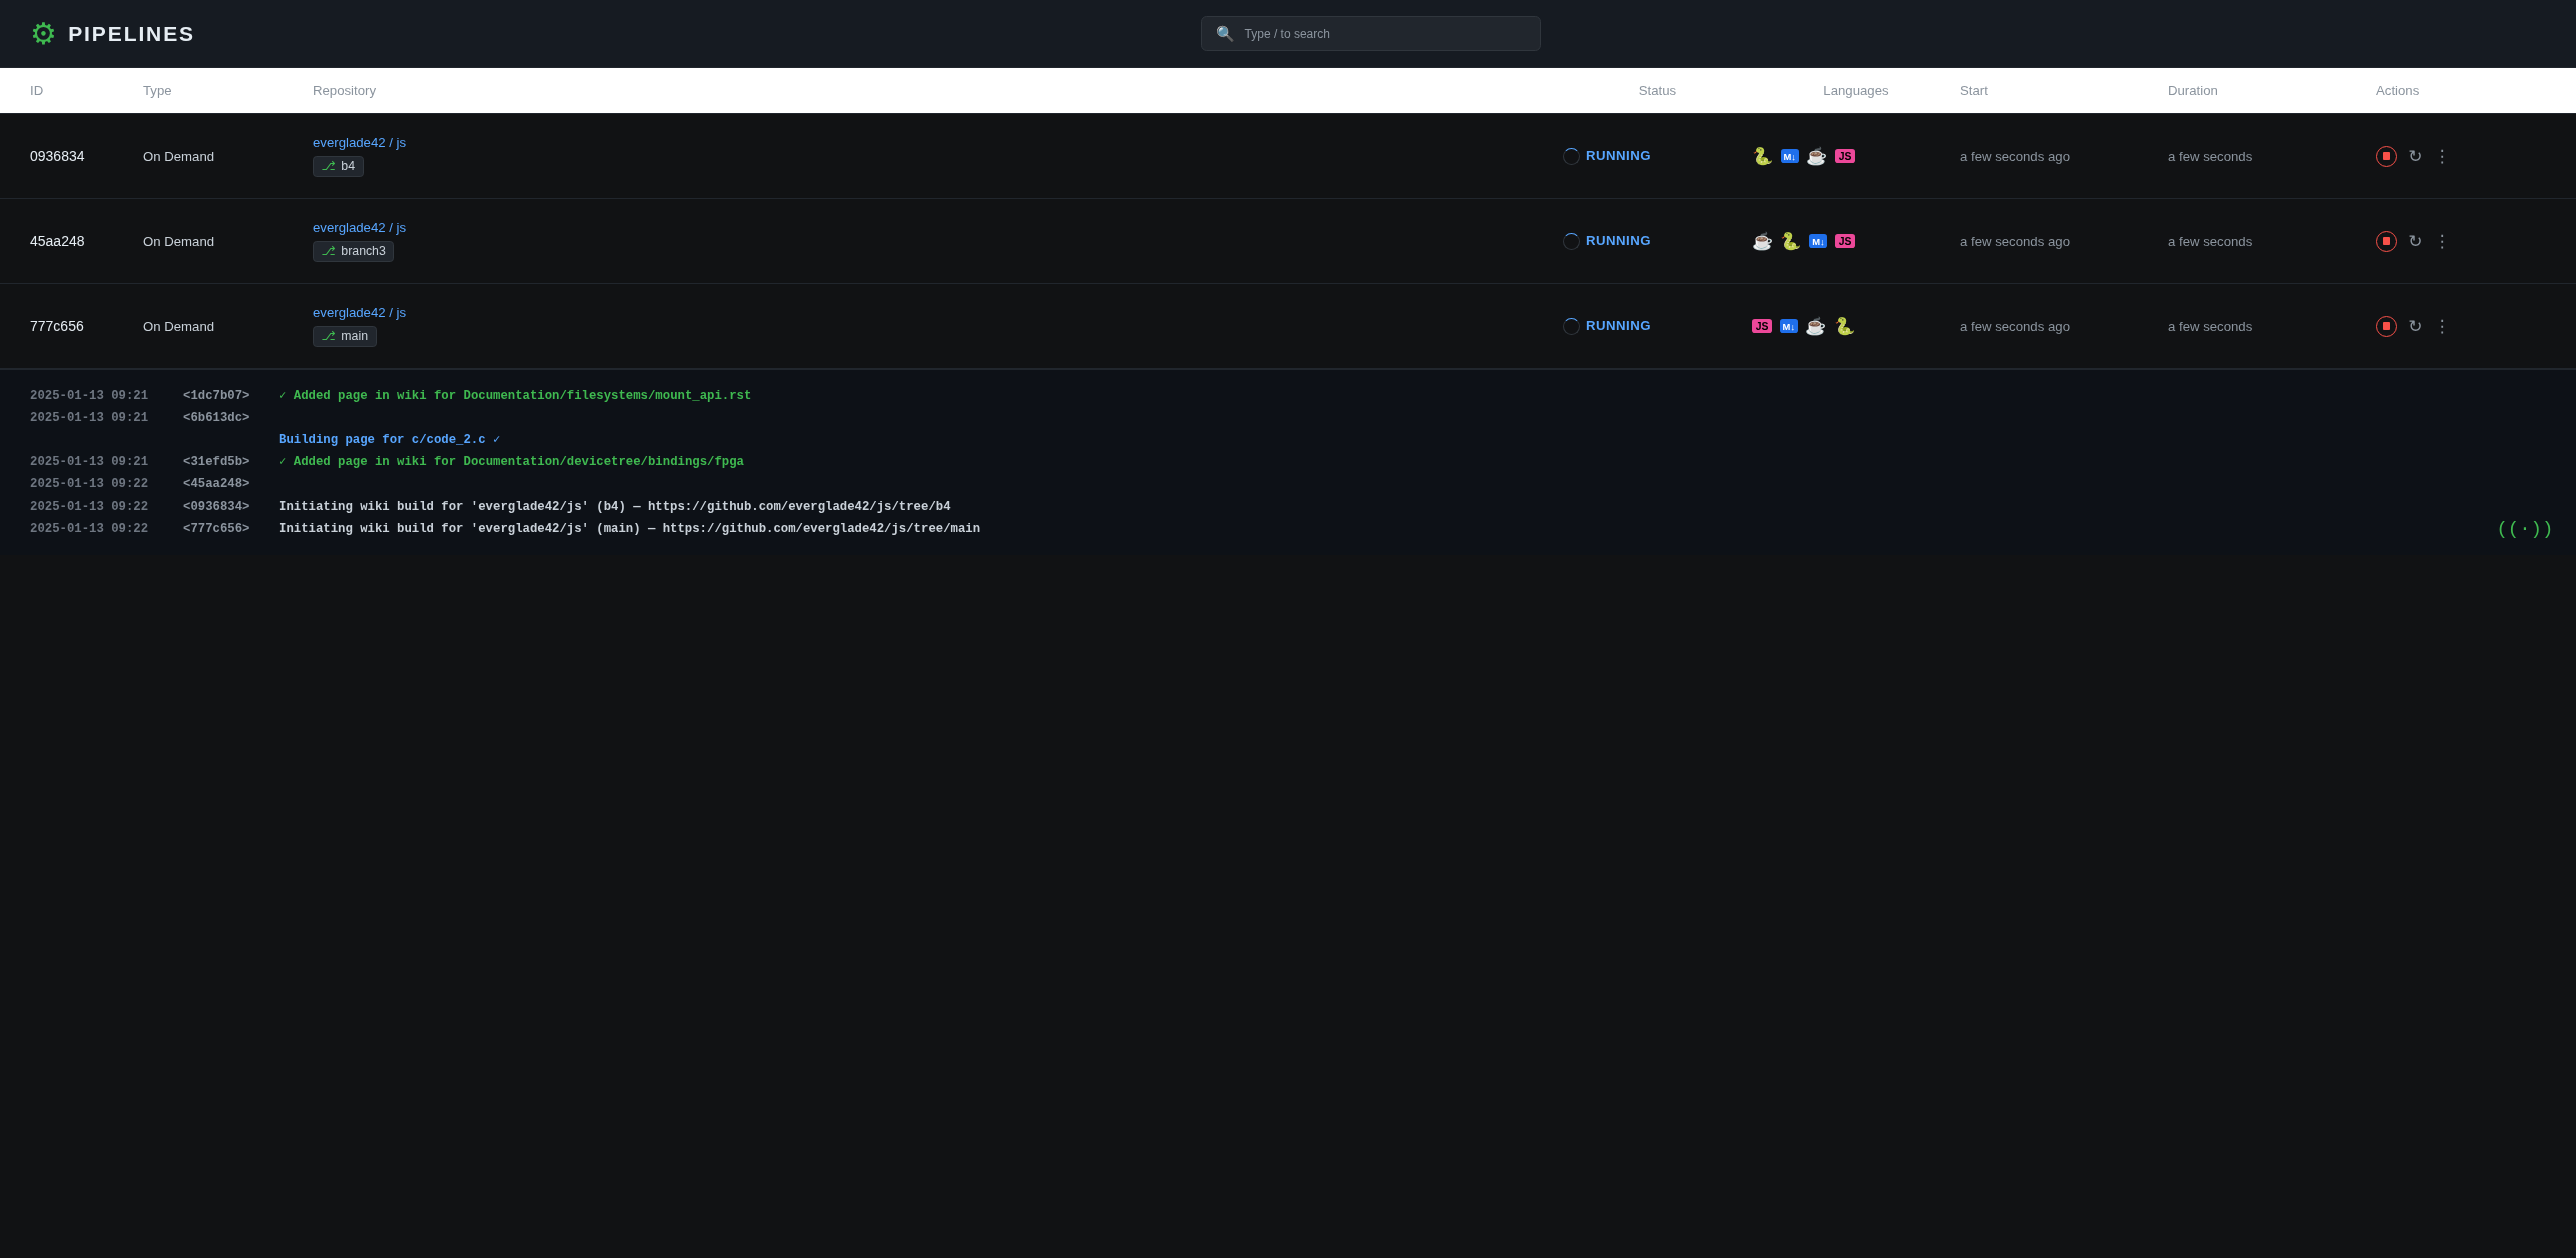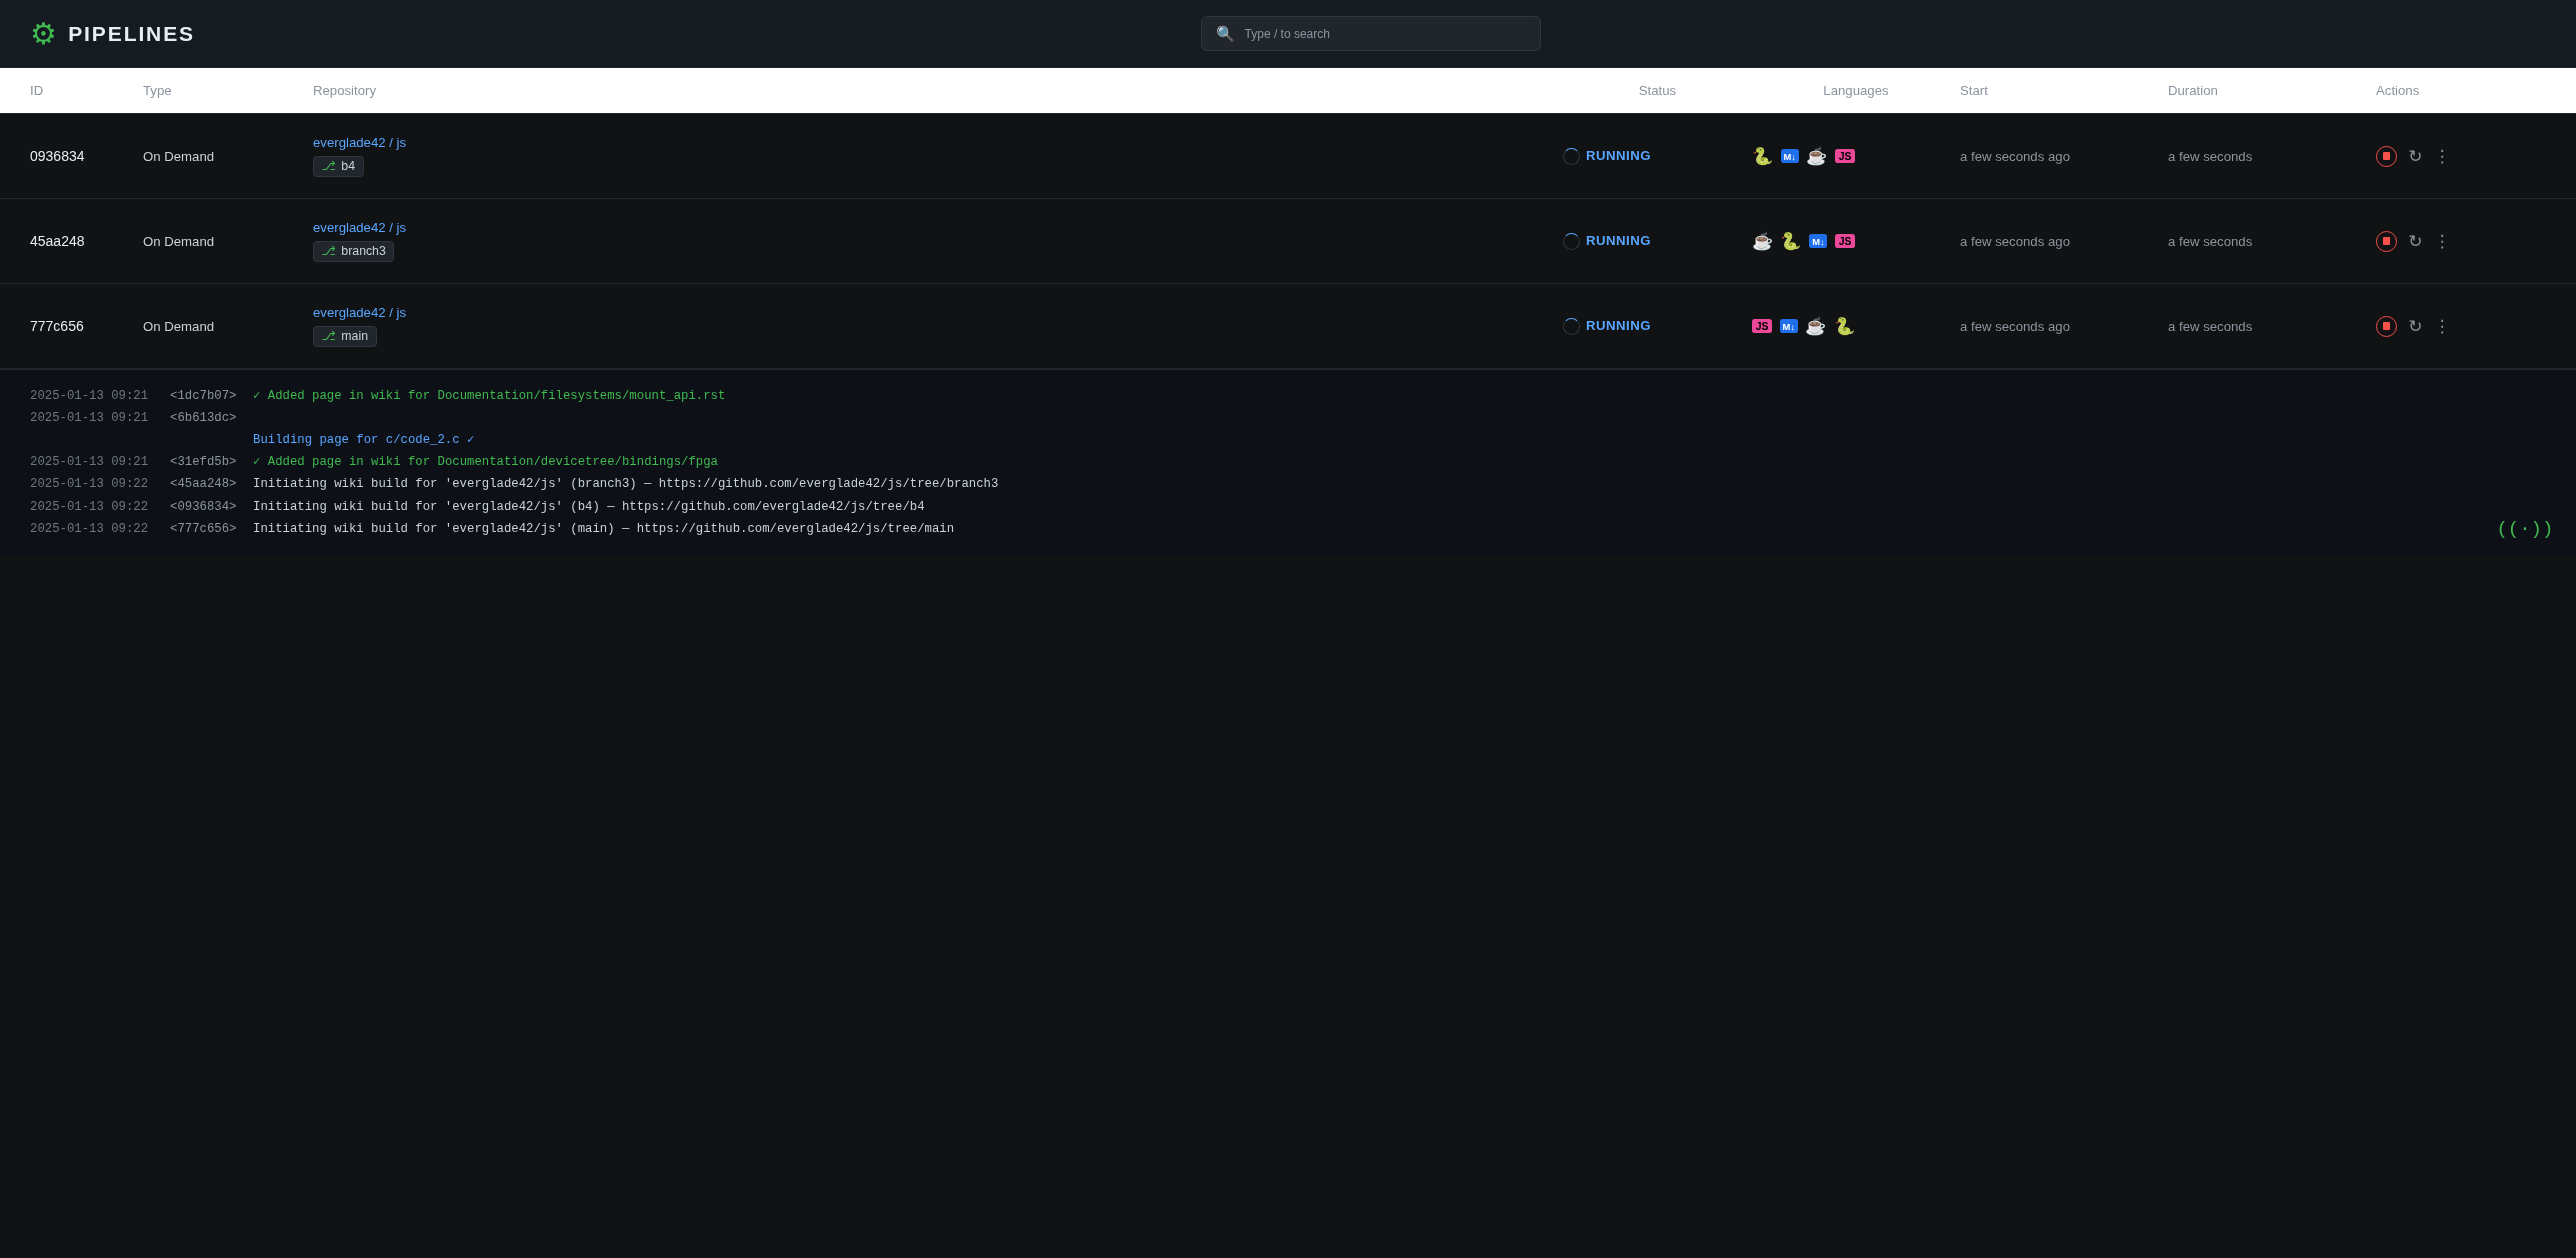--- a/index.html
+++ b/index.html
@@ -195,23 +195,24 @@
       background: #0d1117;
       border-top: 1.9px solid #21262d;
       padding: 15px 30px;
       font-family: 'Courier New', 'Consolas', monospace;
       font-size: 12.3px;
       position: relative;
       flex: 1;
     }
     .terminal-line {
       display: flex;
-      gap: 8px;
+      gap: 21px;
       line-height: 1.8;
       white-space: nowrap;
+      font-weight: bold;
     }
     .term-ts { color: #6e7681; min-width: 132px; }
     .term-hash { color: #8b949e; min-width: 75px; }
     .term-msg { color: #c9d1d9; }
     .term-green { color: #3fb950; }
     .term-blue { color: #58a6ff; margin-top: 22px; }
 
     .wifi-icon {
       position: absolute;
       right: 22.6px;
@@ -375,21 +376,20 @@
 
       <div class="terminal-line">
         <span class="term-ts">2025-01-13 09:21</span>
         <span class="term-hash">&lt;31efd5b&gt;</span>
         <span class="term-msg term-green">✓ Added page in wiki for Documentation/devicetree/bindings/fpga</span>
       </div>
 
       <div class="terminal-line">
         <span class="term-ts">2025-01-13 09:22</span>
         <span class="term-hash">&lt;45aa248&gt;</span>
-        <span class="term-msg">Initiating wiki build for 'everglade42/js' (branch3) — https://github.com/everglade42/js/tree/branch3</span>
       </div>
 
       <div class="terminal-line">
         <span class="term-ts">2025-01-13 09:22</span>
         <span class="term-hash">&lt;0936834&gt;</span>
         <span class="term-msg">Initiating wiki build for 'everglade42/js' (b4) — https://github.com/everglade42/js/tree/b4</span>
       </div>
 
       <div class="terminal-line">
         <span class="term-ts">2025-01-13 09:22</span>

